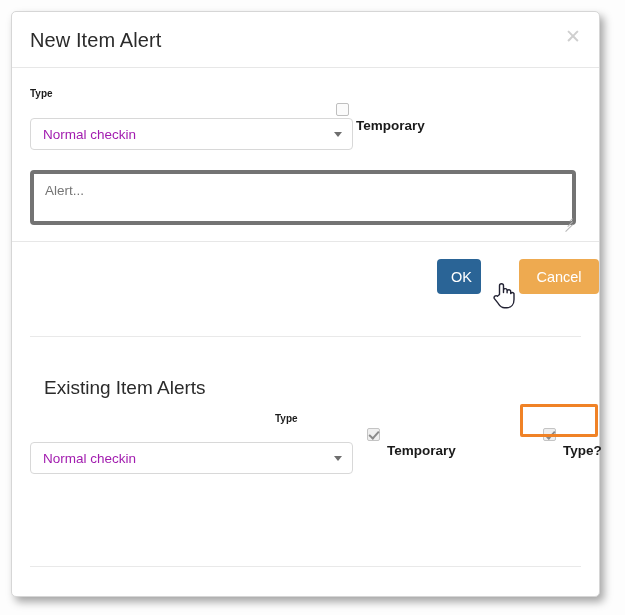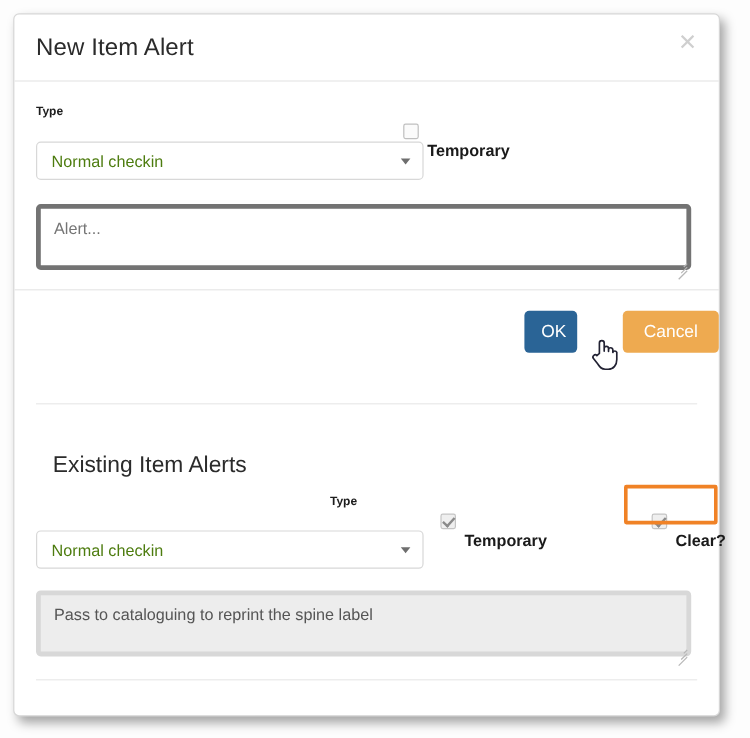--- a/index.html
+++ b/index.html
@@ -131,21 +131,21 @@
     position: relative;
     width: 323px;
     height: 32px;
     border: 1px solid #d8d8d8;
     border-radius: 4px;
     background: #ffffff;
     display: flex;
     align-items: center;
     padding: 0 24px 0 12px;
     font-size: 13.5px;
-    color: #4d7c0f;
+    color: #a21caf;
     cursor: pointer;
   }
   .select-caret {
     position: absolute;
     right: 10px;
     top: 13px;
     width: 0; height: 0;
     border-left: 4px solid transparent;
     border-right: 4px solid transparent;
     border-top: 5px solid #6e6e6e;
@@ -303,41 +303,33 @@
     <div class="abs" style="left:18px; top:398px; width:553px; height:26px;">
       <span class="field-label" style="left:245px; top:3px;">Type</span>
 
       <div class="chk-wrap" style="left:337px; top:1px;">
         <span class="cbox checked disabled"></span>
         <span class="chk-label">Temporary</span>
       </div>
 
       <div class="chk-wrap" style="left:513px; top:1px;">
         <span class="cbox checked disabled"></span>
-        <span class="chk-label">Clear?</span>
+        <span class="chk-label">Type?</span>
       </div>
     </div>
 
     <div class="hl-box" style="left:508px; top:392px; width:78px; height:33px;"></div>
 
     <div class="abs" style="left:18px; top:430px;">
       <div class="select-box">
         <span>Normal checkin</span>
         <span class="select-caret"></span>
       </div>
     </div>
 
-    <div class="ta-holder abs" style="left:18px; top:480px;">
-      <textarea class="txt-area" style="background: rgb(237, 237, 237); color: rgb(85, 85, 85); border-color: rgb(216, 216, 216);" readonly="">Pass to cataloguing to reprint the spine label</textarea>
-      <span class="grip">
-          <i></i>
-          <i></i>
-          <i></i>
-        </span>
-    </div>
 
     <div class="sec-divider" style="top:554px;"></div>
 
   </div>
 
   <svg class="cursor" viewBox="0 0 24 30">
     <path d="M8.5 14.5 V5.8 a2 2 0 0 1 4 0 V12.6 V10.4 a1.8 1.8 0 0 1 3.6 0 V12.8 V11.6 a1.8 1.8 0 0 1 3.6 0 V13.6 a1.8 1.8 0 0 1 3.3 0 V19.5 c0 4.6 -2.6 8.2 -7.2 8.2 h-2.4 c-3.4 0 -4.6 -1.9 -6.2 -4.3 L3.4 18.6 a1.9 1.9 0 0 1 3 -2.3 z" fill="#ffffff" stroke="#222233" stroke-width="1.4" stroke-linejoin="round"></path>
   </svg>
 
 </div>

